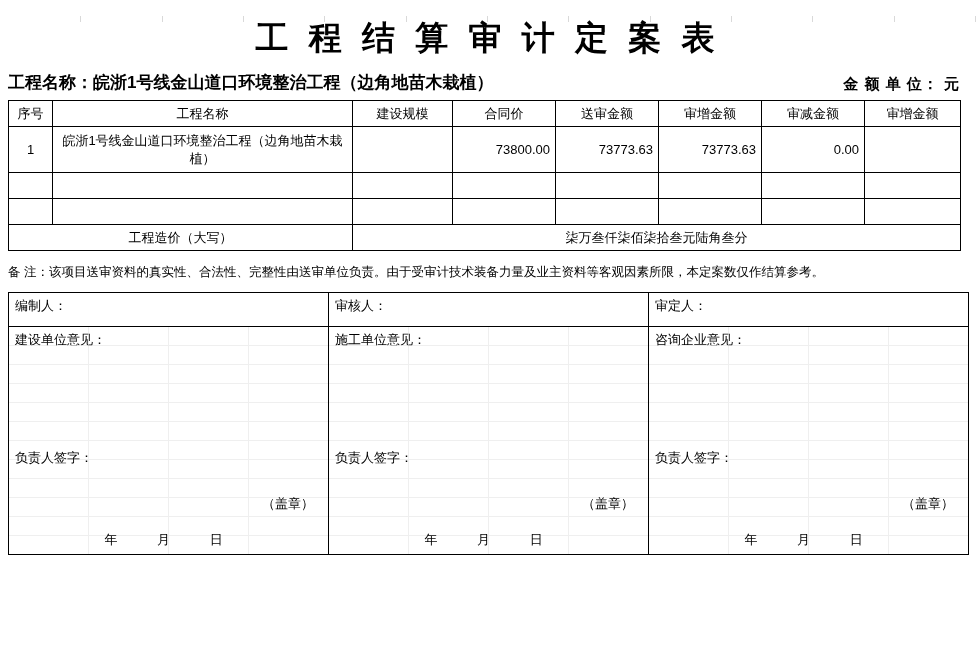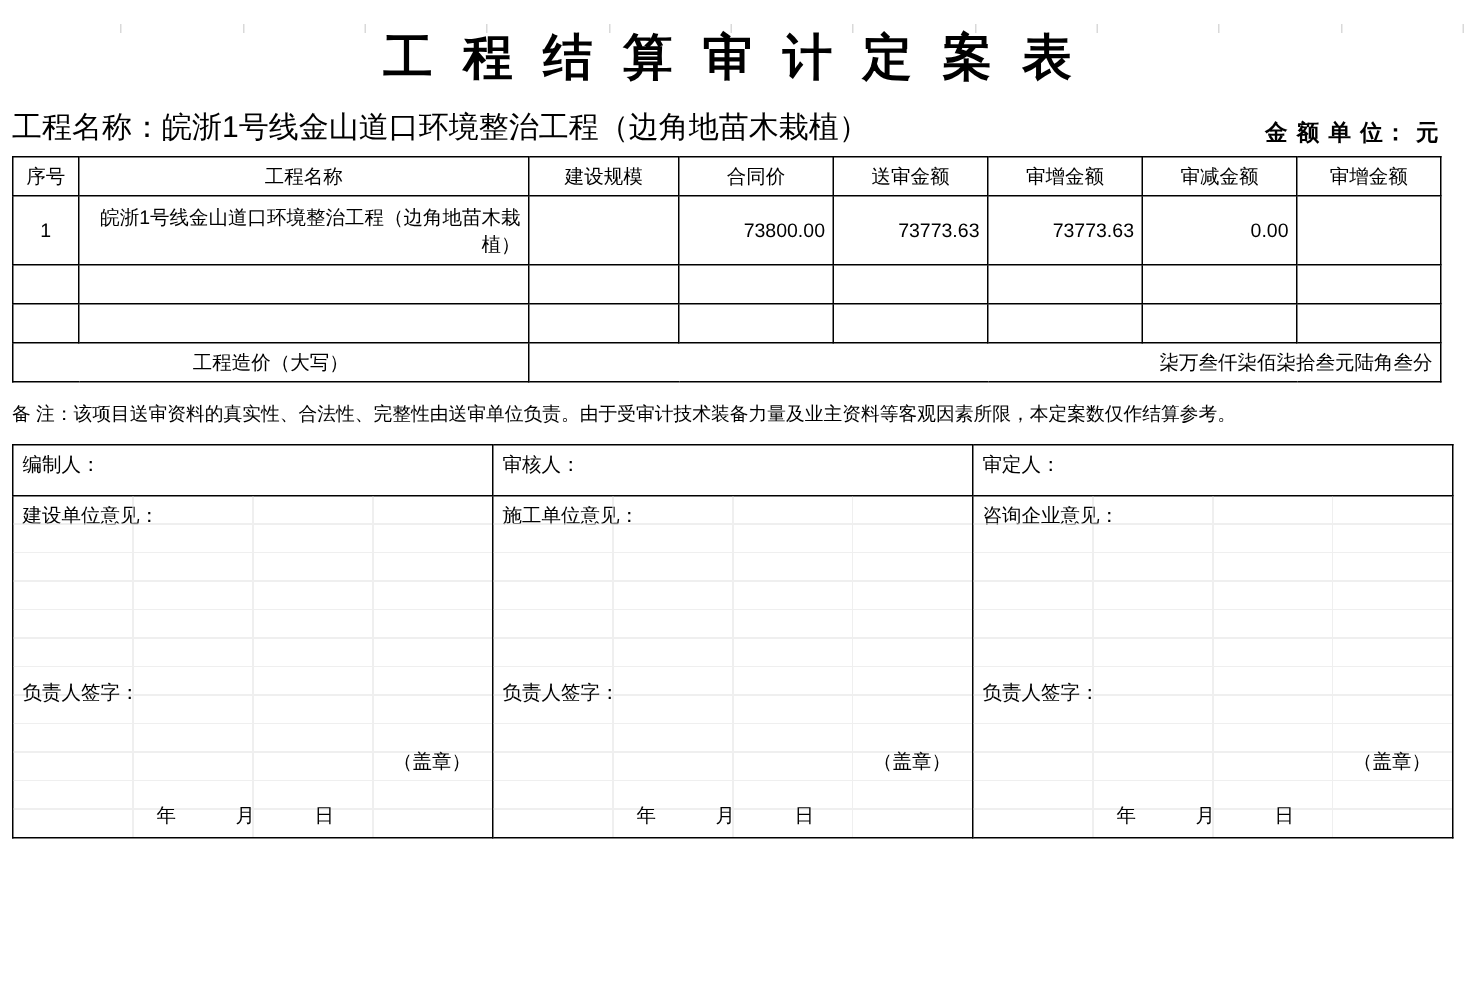--- a/index.html
+++ b/index.html
@@ -43,22 +43,22 @@
     margin-bottom: 10px;
     font-family: "Liberation Serif", serif;
   }
   .header-row {
     display: flex;
     align-items: flex-end;
     padding: 0 8px;
     margin-bottom: 6px;
   }
   .proj-name {
-    font-weight: normal;
-    font-size: 20px;
+    font-weight: bold;
+    font-size: 17px;
     flex: 1;
   }
   .unit {
     font-size: 15px;
     font-weight: bold;
     letter-spacing: 1px;
     padding-right: 8px;
   }
   table.main {
     border-collapse: collapse;
@@ -75,21 +75,21 @@
     height: 26px;
     box-sizing: border-box;
   }
   th.hd {
     text-align: center;
     font-weight: normal;
     height: 28px;
   }
   .c { text-align: center; }
   .r { text-align: right; }
-  .l { text-align: right; }
+  .l { text-align: center; }
   .tall { height: 46px; }
   .empty-row td { height: 30px; }
   .sum-row td { height: 30px; }
   .big-txt { font-size: 13.5px; }
   .note {
     margin: 12px 8px 10px 8px;
     font-size: 12.5px;
     line-height: 1.5;
   }
   table.opinions {

